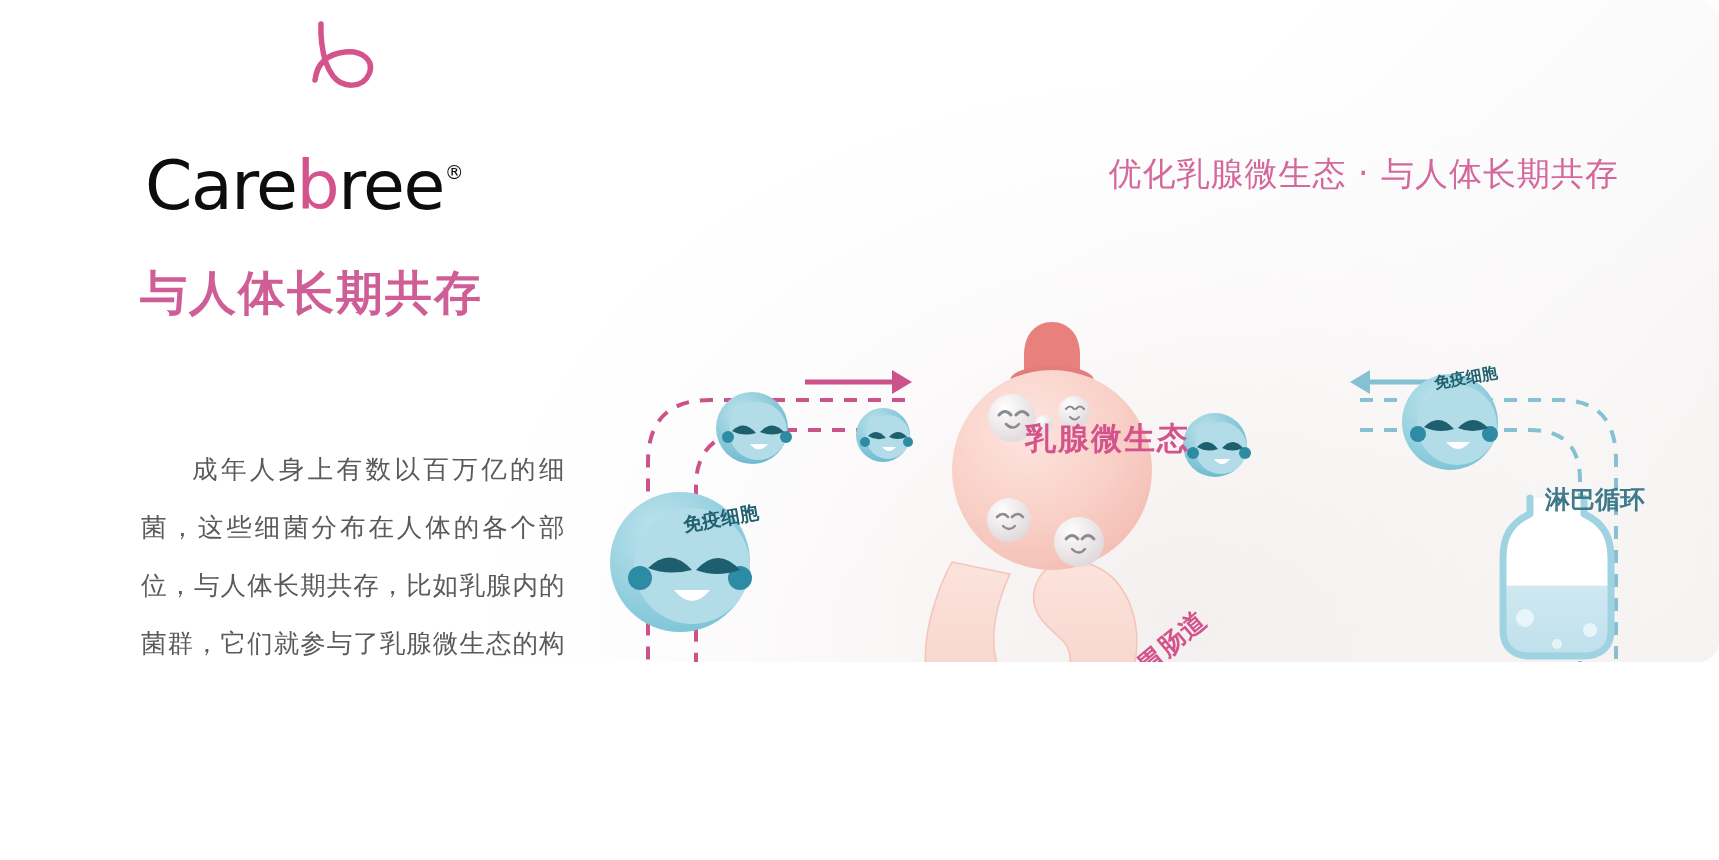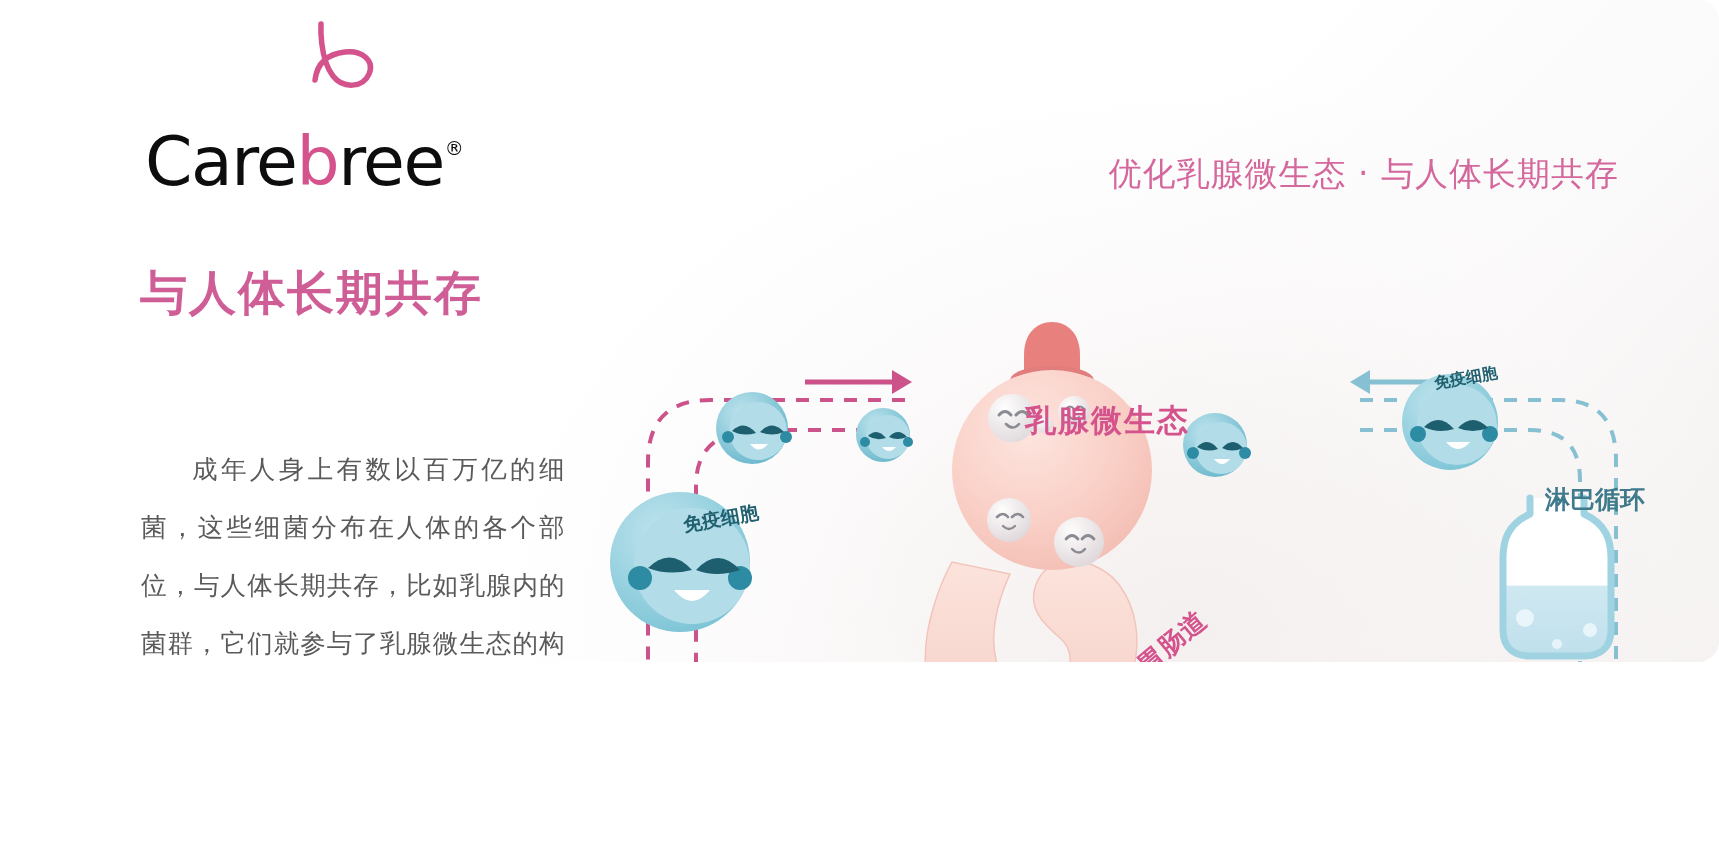--- a/index.html
+++ b/index.html
@@ -36,21 +36,21 @@
     font-size: 68px;
     font-weight: 400;
     letter-spacing: -1.5px;
     color: #0d0d0d;
     line-height: 1;
     display: flex;
     align-items: baseline;
   }
   .logo-seg-a { color: #0d0d0d; }
   .logo-seg-b { color: #d4538c; font-weight: 400; position: relative; }
-  .logo-seg-c { color: #0d0d0d; }
+  .logo-seg-c { color: #0d0d0d; margin-top: 24px; }
   .logo-reg {
     font-size: 19px;
     vertical-align: super;
     position: relative;
     top: -30px;
     left: 1px;
     color: #0d0d0d;
     font-family: "DejaVu Sans", sans-serif;
   }
   .logo-cn {
@@ -120,21 +120,21 @@
   }
 
   .diag-label {
     position: absolute;
     font-family: "DejaVu Sans", sans-serif;
     font-weight: 700;
     white-space: nowrap;
     pointer-events: none;
   }
   #label-center {
-    left: 1025px; top: 400px;
+    left: 1025px; top: 418px;
     font-size: 31px;
     color: #d4538c;
     letter-spacing: 2px;
     font-weight: 700;
   }
   #label-blood {
     left: 870px; top: 715px;
     font-size: 26px;
     color: #d4538c;
     letter-spacing: 1px;

